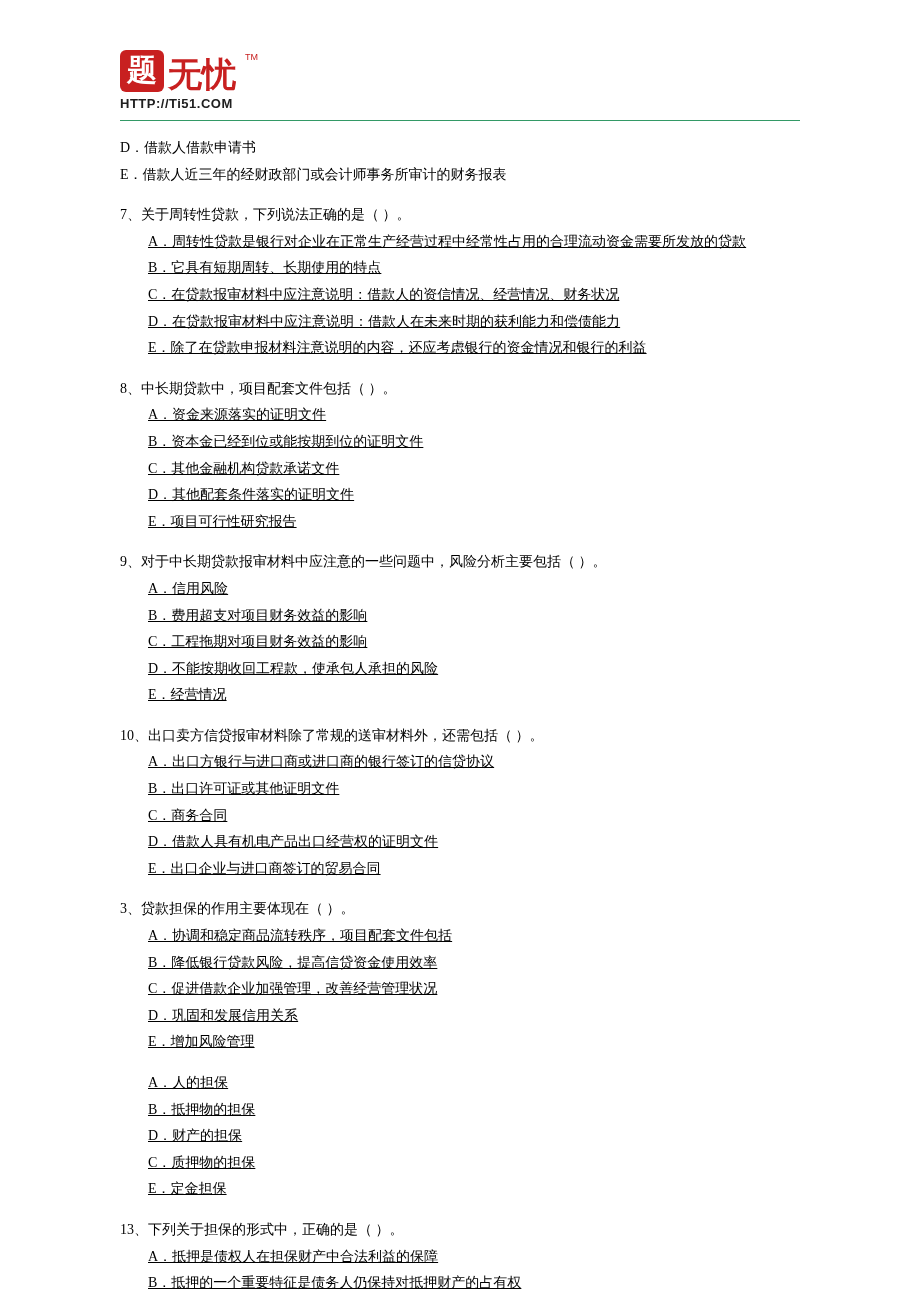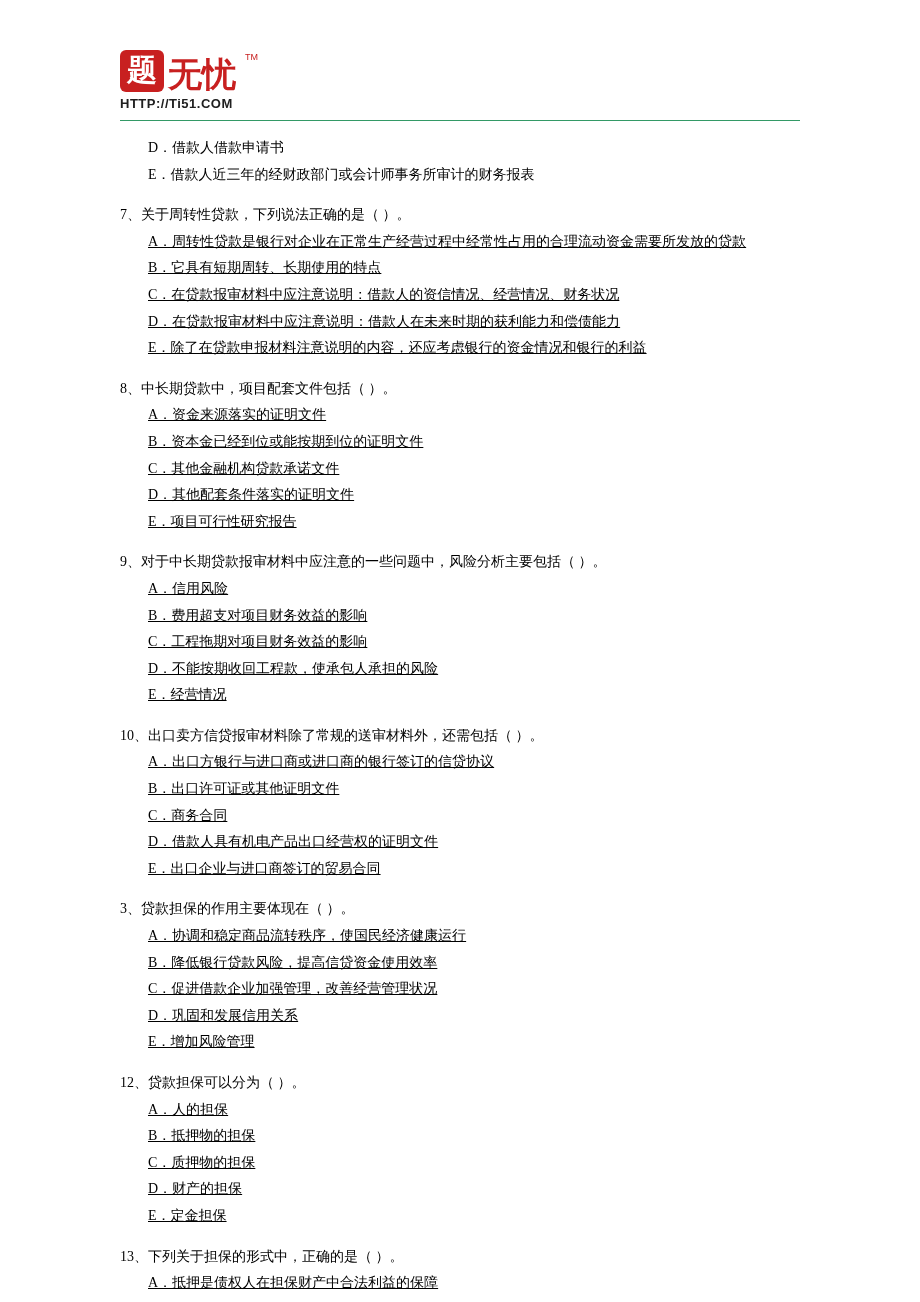--- a/index.html
+++ b/index.html
@@ -30,21 +30,20 @@
       margin-left: 0;
     }
     .options {
       margin-left: 28px;
       text-decoration: underline;
     }
     .option {
       display: block;
     }
     .continued-options {
-      margin-left: 28px;
     }
   </style>
 </head>
 <body>
 
 <div class="logo-area">
   <svg class="logo-svg" width="140" height="62" viewBox="0 0 140 62">
     <rect x="0" y="0" width="44" height="42" rx="6" fill="#c82020"></rect>
     <text x="22" y="30" font-family="SimHei, sans-serif" font-size="30" font-weight="bold" fill="#fff" text-anchor="middle">题</text>
     <text x="48" y="36" font-family="SimHei, sans-serif" font-size="34" font-weight="900" fill="#c82020">无忧</text>
@@ -99,35 +98,34 @@
     <span class="option">B．出口许可证或其他证明文件</span>
     <span class="option">C．商务合同</span>
     <span class="option">D．借款人具有机电产品出口经营权的证明文件</span>
     <span class="option">E．出口企业与进口商签订的贸易合同</span>
   </div>
 </div>
 
 <div class="question">
   <div class="question-stem">3、贷款担保的作用主要体现在（ ）。</div>
   <div class="options">
-    <span class="option">A．协调和稳定商品流转秩序，使国民经济健康运行</span>
+    <span class="option">A．协调和稳定商品流转秩序，项目配套文件包括</span>
     <span class="option">B．降低银行贷款风险，提高信贷资金使用效率</span>
     <span class="option">C．促进借款企业加强管理，改善经营管理状况</span>
     <span class="option">D．巩固和发展信用关系</span>
     <span class="option">E．增加风险管理</span>
   </div>
 </div>
 
 <div class="question">
-  <div class="question-stem">12、贷款担保可以分为（ ）。</div>
   <div class="options">
     <span class="option">A．人的担保</span>
     <span class="option">B．抵押物的担保</span>
+    <span class="option">D．财产的担保</span>
     <span class="option">C．质押物的担保</span>
-    <span class="option">D．财产的担保</span>
     <span class="option">E．定金担保</span>
   </div>
 </div>
 
 <div class="question">
   <div class="question-stem">13、下列关于担保的形式中，正确的是（ ）。</div>
   <div class="options">
     <span class="option">A．抵押是债权人在担保财产中合法利益的保障</span>
     <span class="option">B．抵押的一个重要特征是债务人仍保持对抵押财产的占有权</span>
   </div>

